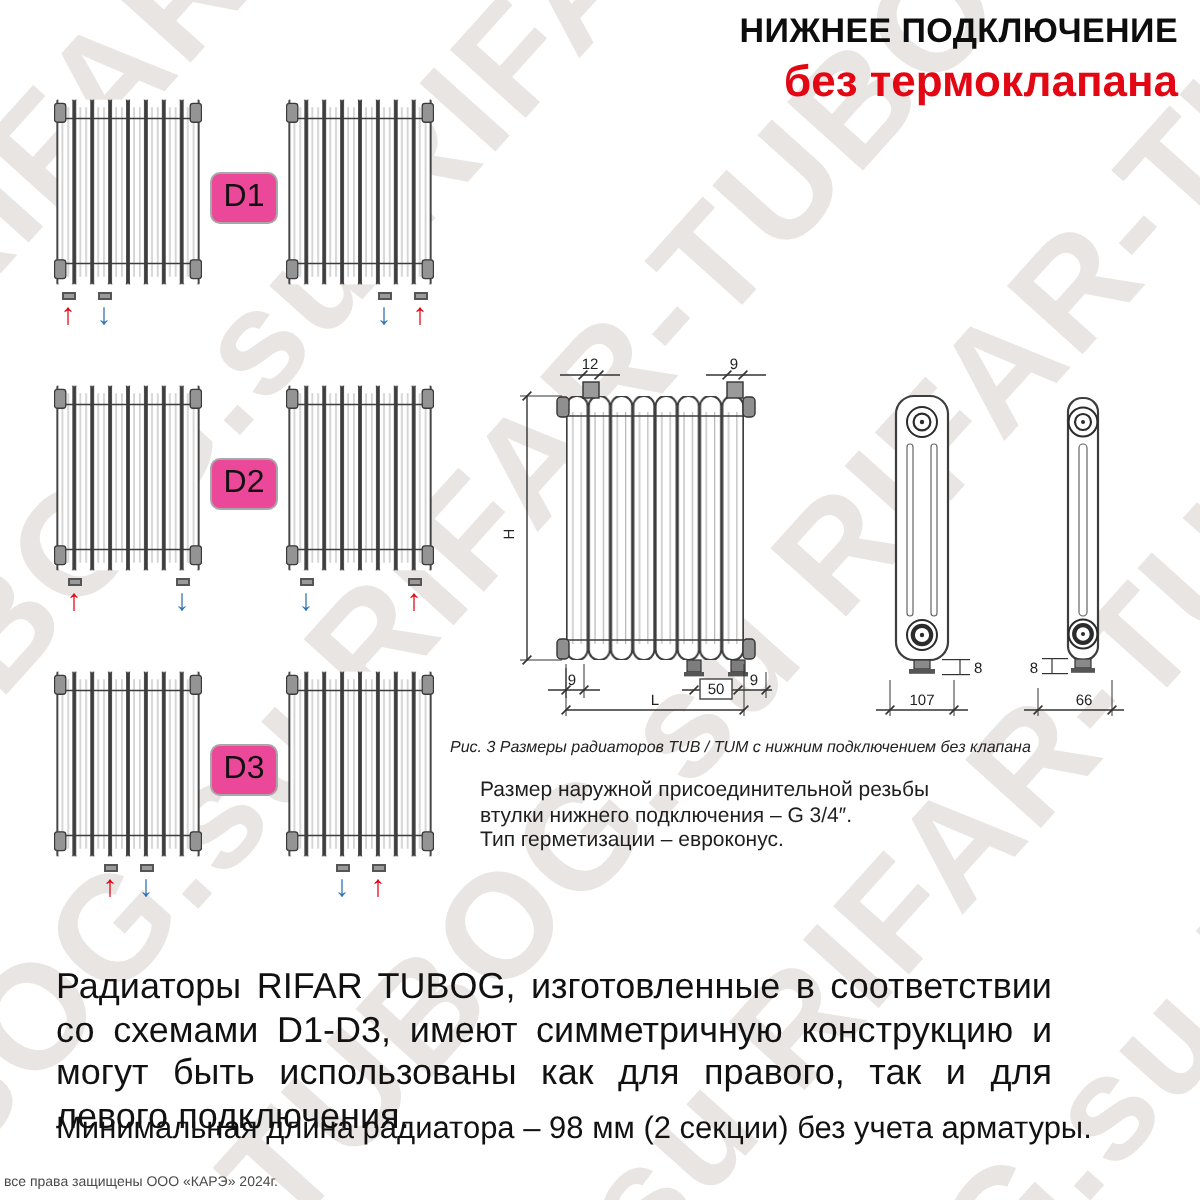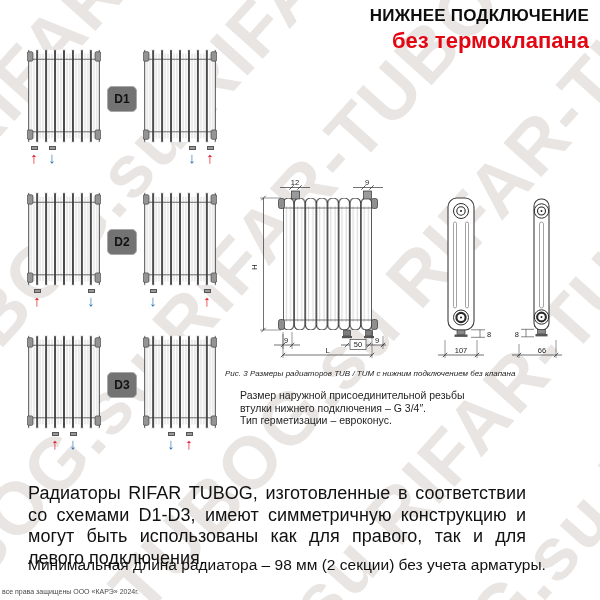--- a/index.html
+++ b/index.html
@@ -25,22 +25,22 @@
   .hdr { position:absolute; top:6px; right:11px; text-align:right; z-index:2; }
   .hdr-title { font-size:17px; font-weight:bold; letter-spacing:.2px; color:#0d0d0d; }
   .hdr-sub   { font-size:22px; font-weight:bold; margin-top:2px; }
   
   .schemes { position:absolute; left:27px; top:47px; width:190px; z-index:2; }
   .scheme-row { display:flex; align-items:flex-start; margin-bottom:21px; height:122px; }
   .rad-cell { width:74px; position:relative; }
   .rad-cell svg { display:block; width:74px; height:98px; }
   .label-cell { width:42px; display:flex; justify-content:center; }
   .scheme-label {
-    margin-top:39px; background:#737373; border:1.5px solid #a8a8a8; border-radius:5px;
-    font-size:12px; font-weight:bold; padding:1px 6px; color:#111; line-height:22px;
+    margin-top:39px; background:#ec4899; border:1.5px solid #a8a8a8; border-radius:5px;
+    font-size:16px; font-weight:normal; padding:1px 6px; color:#111; line-height:22px;
   }
   .arrows { display:flex; height:22px; margin-top:1px; }
   .arrows.pos-left   { justify-content:flex-start; padding-left:2px;  gap:8px; }
   .arrows.pos-right  { justify-content:flex-end;   padding-right:2px; gap:8px; }
   .arrows.pos-spread { justify-content:space-between; padding:0 5px; }
   .arrows.pos-center { justify-content:center; gap:8px; }
   .arrow { display:flex; flex-direction:column; align-items:center; width:10px; }
   .arrow .stub { width:7px; height:4px; background:#9a9a9a; border:1px solid #555; }
   .arrow .glyph { font-size:15px; font-weight:bold; line-height:15px; margin-top:0; }
   

